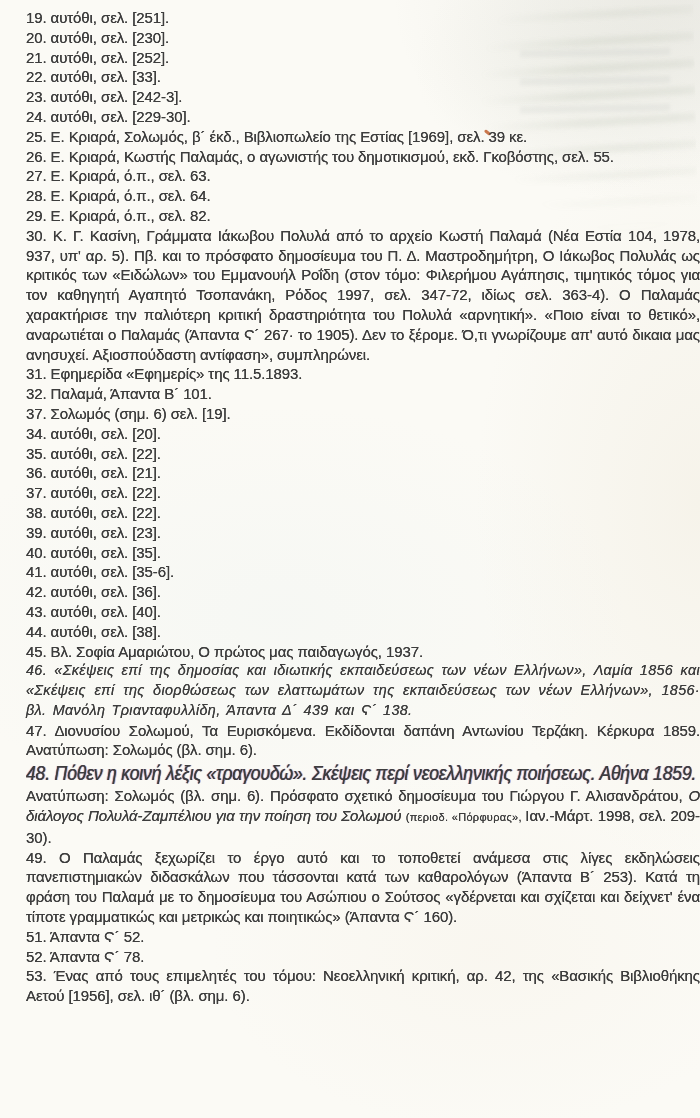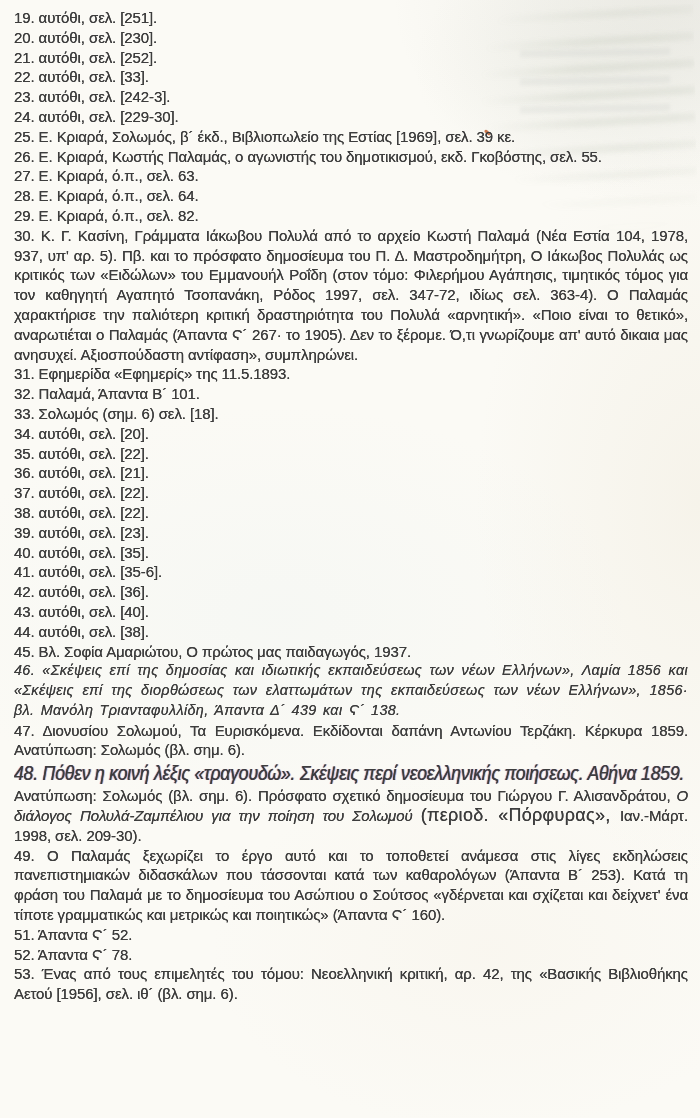--- a/index.html
+++ b/index.html
@@ -47,40 +47,40 @@
         rgba(140,150,150,0.18) 12px 16px,
         rgba(140,150,150,0) 19px 28px);
     filter:blur(1.6px);
     opacity:.5;
   }
   .speck{
     position:absolute;left:484px;top:131px;width:7px;height:3px;
     background:var(--speck);border-radius:2px;transform:rotate(38deg);
     opacity:.85;
   }
-  .notes{position:absolute;left:14px;top:8px;width:674px;}
+  .notes{position:absolute;left:26px;top:8px;width:674px;}
   p.note{
     margin:0;text-align:justify;
     font-size:15px;line-height:19.8px;letter-spacing:-0.1px;
     text-shadow:0 0 .3px currentColor;
   }
   p.note.spaced{
     font-size:14.4px;letter-spacing:.35px;word-spacing:2px;font-style:italic;
   }
   p.note.heading{
     width:766px;transform:scaleX(0.879);transform-origin:0 50%;
     white-space:nowrap;overflow:hidden;
     font-size:20px;line-height:26px;font-style:italic;letter-spacing:-0.2px;
     text-shadow:
       1.1px 0 0 rgba(45,85,200,0.38),
       -1.1px 0 0 rgba(192,58,56,0.34),
       0 0 .5px currentColor;
   }
   .seg-italic{font-style:italic;}
-  .seg-small{font-size:18px;letter-spacing:.3px;}
+  .seg-small{font-size:11px;letter-spacing:.3px;}
 </style>
 </head>
 <body>
 
 <div class="page">
   <div class="ghost"></div>
   <div class="ghost2"></div>
   <div class="speck"></div>
   <div class="notes">
       <p class="note">19. αυτόθι, σελ. [251].</p>
@@ -90,21 +90,21 @@
       <p class="note">23. αυτόθι, σελ. [242-3].</p>
       <p class="note">24. αυτόθι, σελ. [229-30].</p>
       <p class="note">25. Ε. Κριαρά, Σολωμός, β´ έκδ., Βιβλιοπωλείο της Εστίας [1969], σελ. 39 κε.</p>
       <p class="note">26. Ε. Κριαρά, Κωστής Παλαμάς, ο αγωνιστής του δημοτικισμού, εκδ. Γκοβόστης, σελ. 55.</p>
       <p class="note">27. Ε. Κριαρά, ό.π., σελ. 63.</p>
       <p class="note">28. Ε. Κριαρά, ό.π., σελ. 64.</p>
       <p class="note">29. Ε. Κριαρά, ό.π., σελ. 82.</p>
       <p class="note">30. Κ. Γ. Κασίνη, Γράμματα Ιάκωβου Πολυλά από το αρχείο Κωστή Παλαμά (Νέα Εστία 104, 1978, 937, υπ' αρ. 5). Πβ. και το πρόσφατο δημοσίευμα του Π. Δ. Μαστροδημήτρη, Ο Ιάκωβος Πολυλάς ως κριτικός των «Ειδώλων» του Εμμανουήλ Ροΐδη (στον τόμο: Φιλερήμου Αγάπησις, τιμητικός τόμος για τον καθηγητή Αγαπητό Τσοπανάκη, Ρόδος 1997, σελ. 347-72, ιδίως σελ. 363-4). Ο Παλαμάς χαρακτήρισε την παλιότερη κριτική δραστηριότητα του Πολυλά «αρνητική». «Ποιο είναι το θετικό», αναρωτιέται ο Παλαμάς (Άπαντα Ϛ´ 267· το 1905). Δεν το ξέρομε. Ό,τι γνωρίζουμε απ' αυτό δικαια μας ανησυχεί. Αξιοσπούδαστη αντίφαση», συμπληρώνει.</p>
       <p class="note">31. Εφημερίδα «Εφημερίς» της 11.5.1893.</p>
       <p class="note">32. Παλαμά, Άπαντα Β´ 101.</p>
-      <p class="note">33. Σολωμός (σημ. 6) σελ. [18].</p>
+      <p class="note">37. Σολωμός (σημ. 6) σελ. [19].</p>
       <p class="note">34. αυτόθι, σελ. [20].</p>
       <p class="note">35. αυτόθι, σελ. [22].</p>
       <p class="note">36. αυτόθι, σελ. [21].</p>
       <p class="note">37. αυτόθι, σελ. [22].</p>
       <p class="note">38. αυτόθι, σελ. [22].</p>
       <p class="note">39. αυτόθι, σελ. [23].</p>
       <p class="note">40. αυτόθι, σελ. [35].</p>
       <p class="note">41. αυτόθι, σελ. [35-6].</p>
       <p class="note">42. αυτόθι, σελ. [36].</p>
       <p class="note">43. αυτόθι, σελ. [40].</p>

